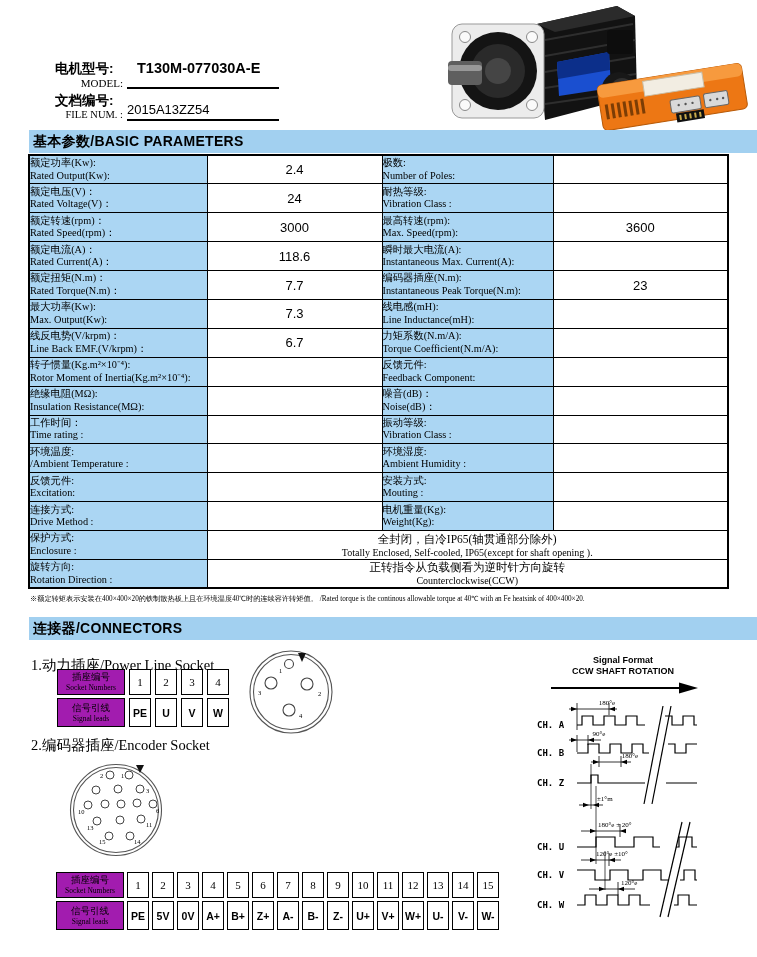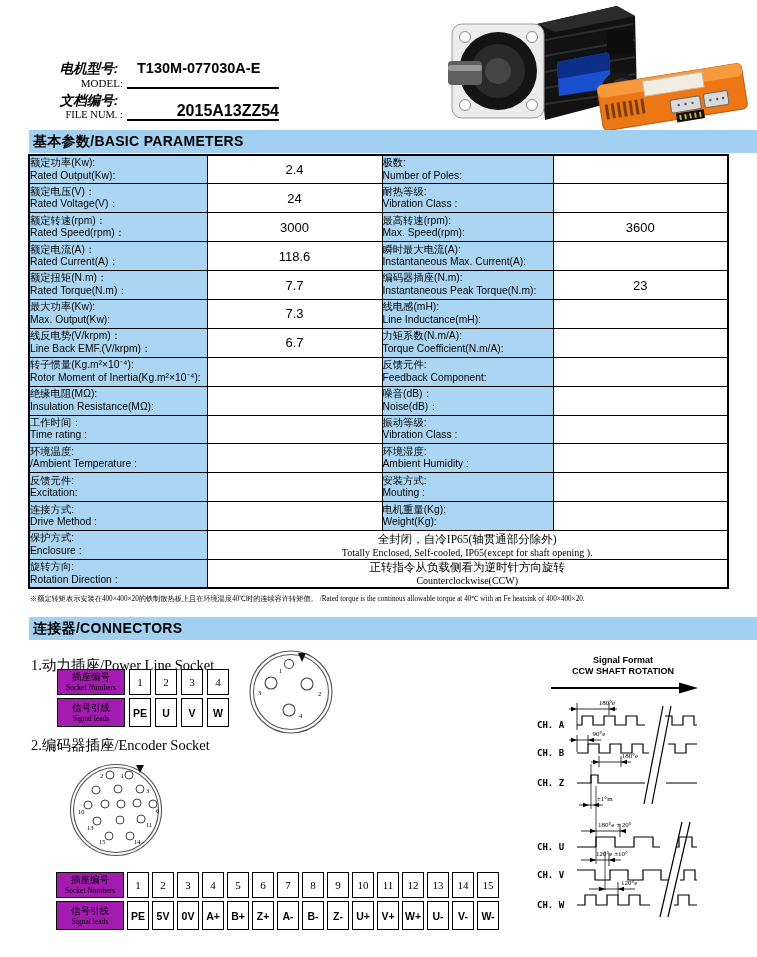--- a/index.html
+++ b/index.html
@@ -1,37 +1,37 @@
 <!DOCTYPE html>
 <html><head>
 <meta charset="utf-8">
 <style>
   html,body{margin:0;padding:0;background:#fff;}
   .page{position:relative;width:757px;height:957px;background:#ffffff;overflow:hidden;
         font-family:"Liberation Sans",sans-serif;color:#000;}
   .abs{position:absolute;}
 
   
-  .hdr-cn{font-size:13.5px;font-weight:600;text-align:center;font-style:italic;}
+  .hdr-cn{font-size:13.5px;font-weight:600;text-align:left;}
   .hdr-en{font-size:11px;font-family:"Liberation Serif",serif;text-align:right;}
   .hdr-val1{font-size:14.5px;font-weight:bold;padding-left:10px;}
-  .hdr-val2{font-size:16px;font-weight:bold;text-align:right;}
+  .hdr-val2{font-size:13px;font-weight:normal;text-align:left;}
   .uline{border-bottom:2px solid #000;height:0;}
 
   
   .bar{background:#a2d0f0;height:23px;font-weight:bold;font-size:14px;line-height:22px;
        padding-left:4px;letter-spacing:.3px;}
 
   
   .ptable{border-collapse:collapse;table-layout:fixed;position:absolute;left:28px;top:154px;
           width:699px;border:2px solid #000;}
   .ptable td{border:1px solid #000;padding:0;overflow:hidden;vertical-align:middle;}
   .ptable tr{height:28.9px;}
   .lbl{background:#abd6f3;padding-left:3px;}
-  .lbl .cn,.lbl .en{font-family:Liberation Sans, sans-serif;font-size:10.3px;line-height:12.6px;white-space:nowrap;}
+  .lbl .cn,.lbl .en{font-family:Liberation Serif, serif;font-size:10.3px;line-height:12.6px;white-space:nowrap;}
   .val{text-align:center;font-size:13px;}
   .fullv{text-align:center;font-family:Liberation Serif, serif;}
   .fullv .cn{font-size:11.5px;line-height:14px;white-space:nowrap;}
   .fullv .en{font-size:10px;line-height:13px;white-space:nowrap;}
   .note{font-family:"Liberation Serif",serif;font-size:7.2px;white-space:nowrap;}
 
   .sec-sub{font-family:"Liberation Serif",serif;font-size:14.5px;}
 
   
   .ctable{position:absolute;border-collapse:separate;border-spacing:3px 3px;}

